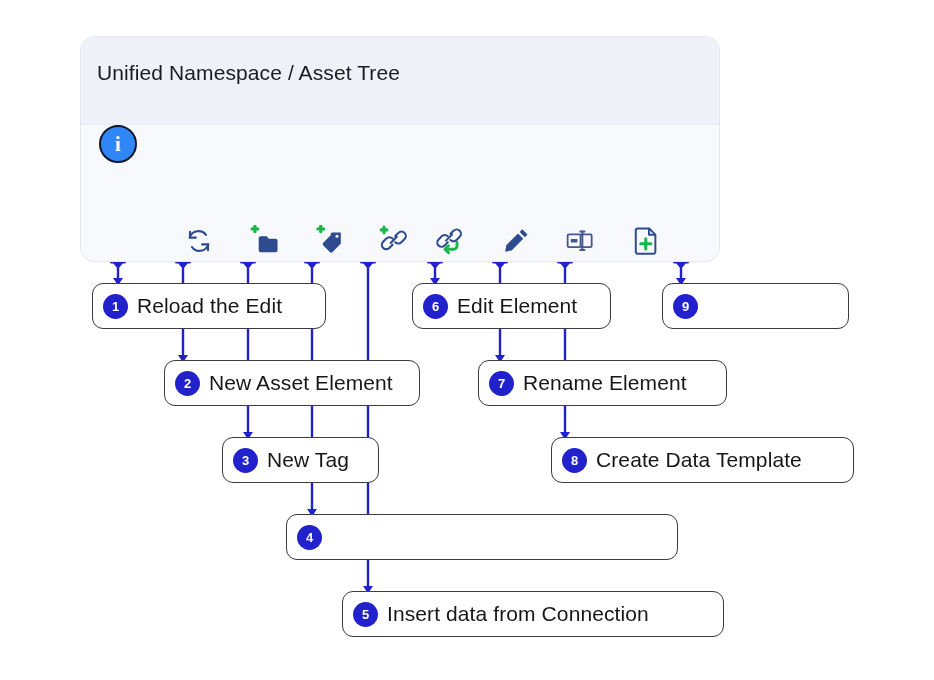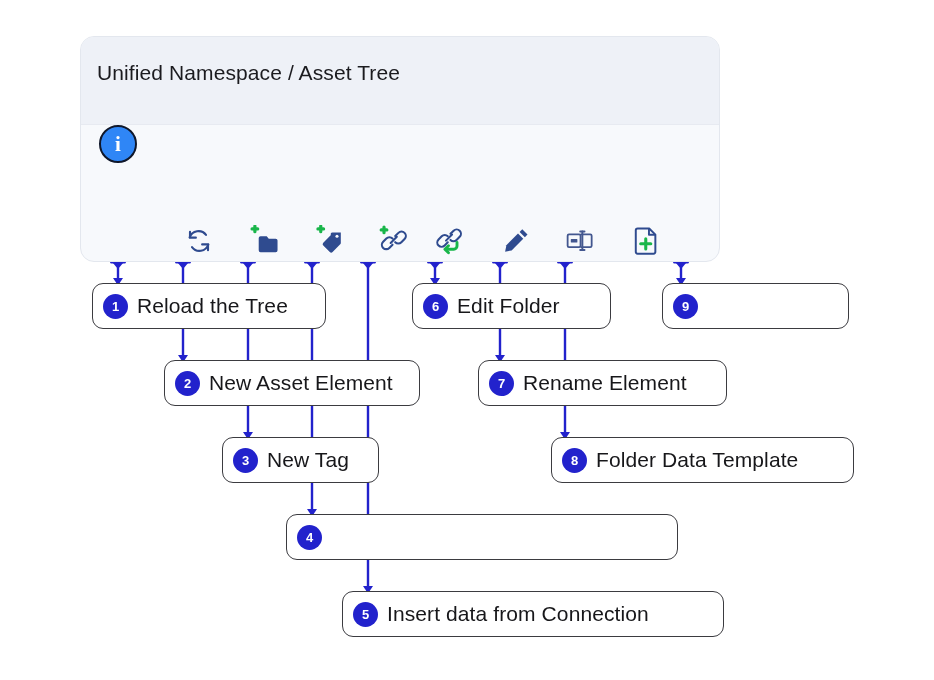--- a/index.html
+++ b/index.html
@@ -213,47 +213,47 @@
           <path d="M12.8 11.2v8.2M8.7 15.3h8.2" stroke="#19b64a" stroke-width="2.5" stroke-linecap="round"></path>
         </svg>
       </div>
 
     </div>
   </div>
 
   <div id="callouts">
       <div class="callout" style="left: 92px; top: 283px; width: 234px;">
         <div class="badge" style="background: rgb(34, 34, 204);">1</div>
-        <div class="callout-label">Reload the Tree</div>
+        <div class="callout-label">Reload the Edit</div>
       </div>
       <div class="callout" style="left: 164px; top: 360px; width: 256px;">
         <div class="badge" style="background: rgb(34, 34, 204);">2</div>
         <div class="callout-label">New Asset Element</div>
       </div>
       <div class="callout" style="left: 222px; top: 437px; width: 157px;">
         <div class="badge" style="background: rgb(34, 34, 204);">3</div>
         <div class="callout-label">New Tag</div>
       </div>
       <div class="callout" style="left: 286px; top: 514px; width: 392px;">
         <div class="badge" style="background: rgb(34, 34, 204);">4</div>
       </div>
       <div class="callout" style="left: 342px; top: 591px; width: 382px;">
         <div class="badge" style="background: rgb(34, 34, 204);">5</div>
         <div class="callout-label">Insert data from Connection</div>
       </div>
       <div class="callout" style="left: 412px; top: 283px; width: 199px;">
         <div class="badge" style="background: rgb(34, 34, 204);">6</div>
-        <div class="callout-label">Edit Folder</div>
+        <div class="callout-label">Edit Element</div>
       </div>
       <div class="callout" style="left: 478px; top: 360px; width: 249px;">
         <div class="badge" style="background: rgb(34, 34, 204);">7</div>
         <div class="callout-label">Rename Element</div>
       </div>
       <div class="callout" style="left: 551px; top: 437px; width: 303px;">
         <div class="badge" style="background: rgb(34, 34, 204);">8</div>
-        <div class="callout-label">Folder Data Template</div>
+        <div class="callout-label">Create Data Template</div>
       </div>
       <div class="callout" style="left: 662px; top: 283px; width: 187px;">
         <div class="badge" style="background: rgb(34, 34, 204);">9</div>
       </div>
     </div>
 
 </div>
 
 </body></html>

